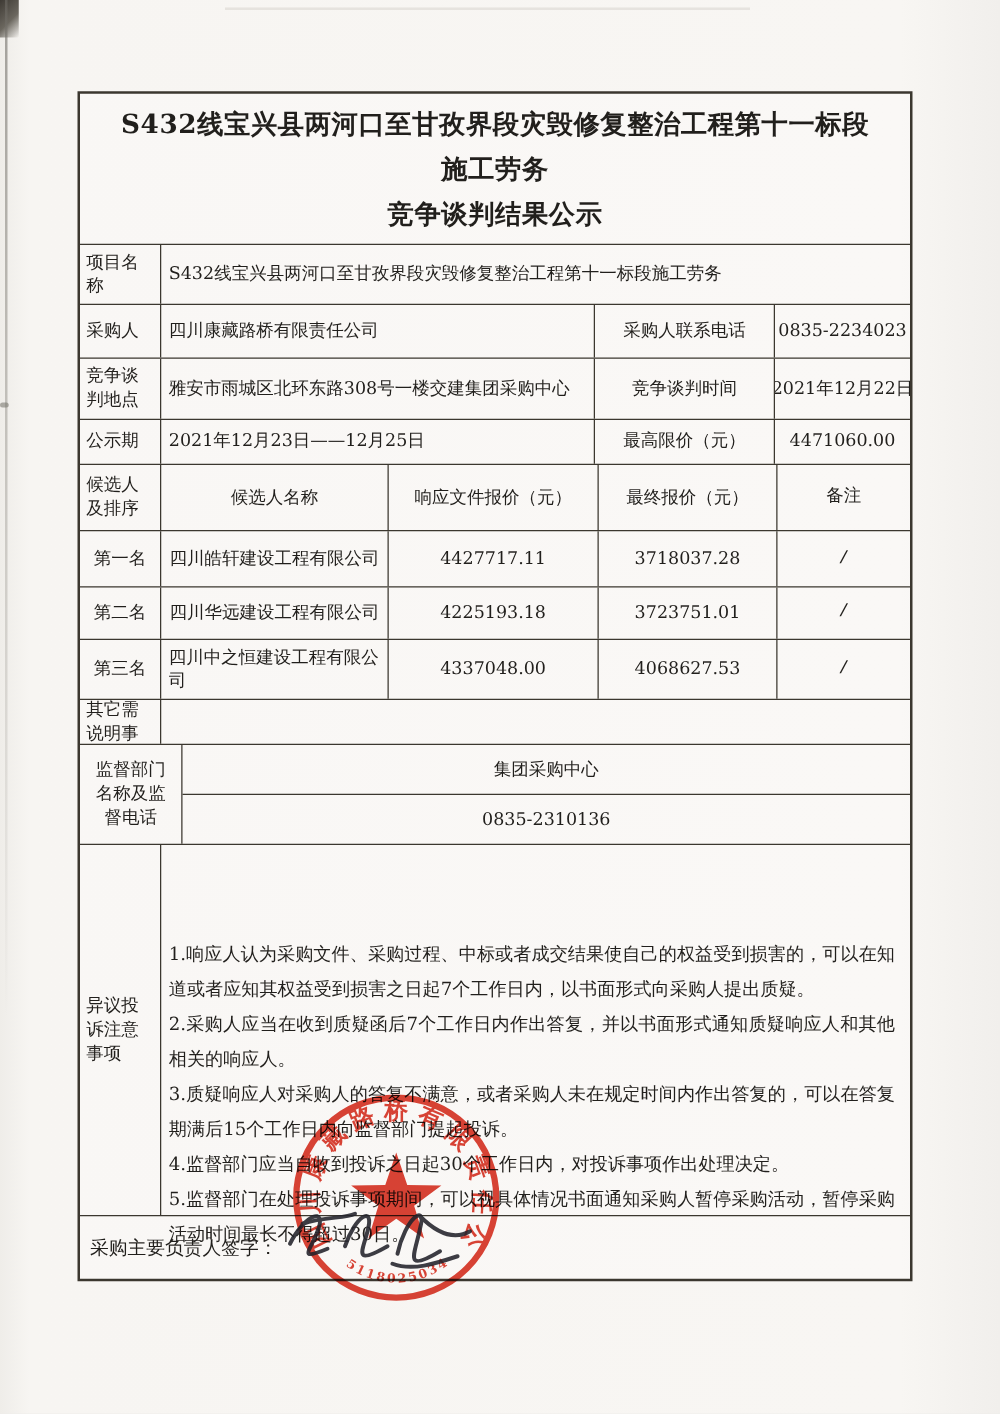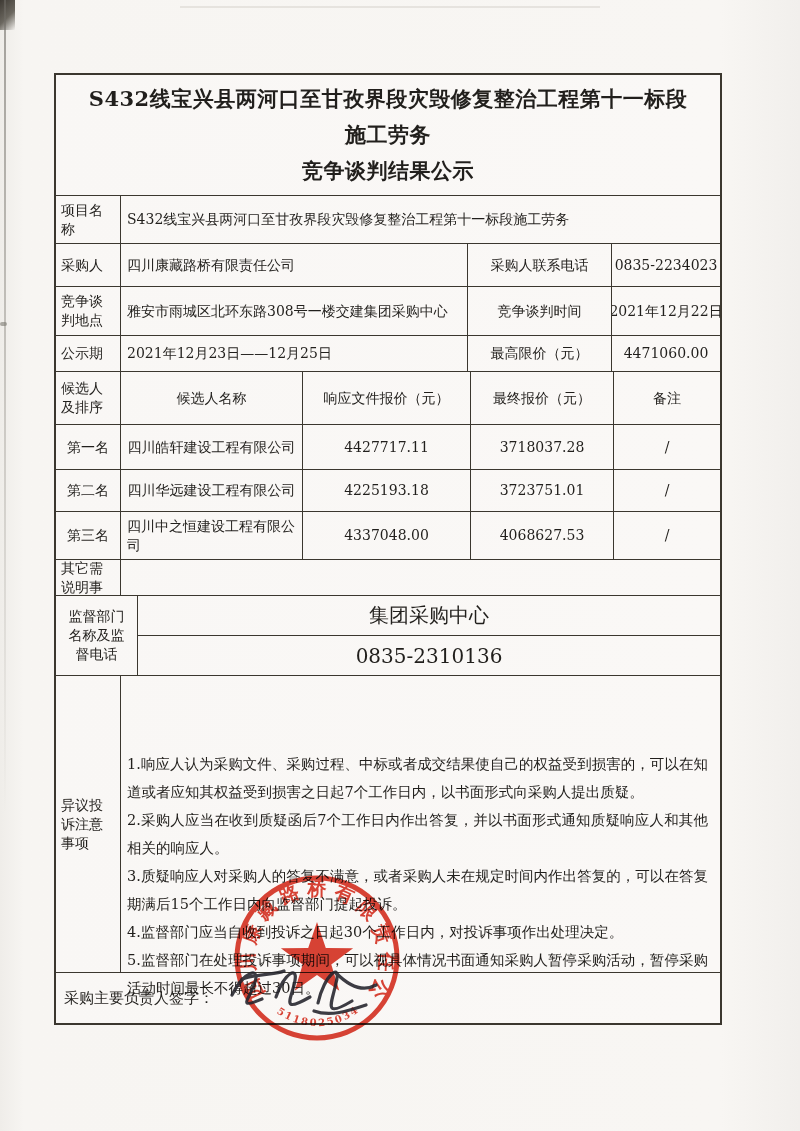--- a/index.html
+++ b/index.html
@@ -13,44 +13,44 @@
     linear-gradient(90deg,#efede9 0%, #f7f5f2 3%, #f8f6f3 90%, #f1efec 100%);
     overflow:hidden;color:var(--ink);}
   
   .corner-mark{position:absolute;left:0;top:0;width:15px;height:30px;
     background:linear-gradient(135deg,#3e3a34 0%,#6b675f 55%,rgba(120,116,108,0) 100%);}
   .left-line{position:absolute;left:4px;top:0;width:2px;height:72%;
     background:linear-gradient(#6d6a64 0%,#8f8c85 25%,#b7b4ae 55%,rgba(190,187,180,0) 100%);opacity:.6;}
   .left-dash{position:absolute;left:0;top:322px;width:7px;height:4px;background:#7c7971;opacity:.6;border-radius:2px;}
   .top-shadow{position:absolute;left:180px;top:6px;width:420px;height:2px;background:#dedbd5;opacity:.7;}
 
-  .doc-table{position:absolute;left:54px;top:73px;width:668px;border:2px solid var(--line);
+  .doc-table{position:absolute;left:62px;top:73px;width:668px;border:2px solid var(--line);
     background:rgba(255,255,255,0.25);box-sizing:border-box;}
   .t-row{display:flex;border-bottom:1.5px solid var(--line);box-sizing:border-box;align-items:stretch;}
   .t-row:last-child{border-bottom:none;}
   .cell{box-sizing:border-box;display:flex;align-items:center;font-size:14px;line-height:19px;
     border-right:1.5px solid var(--line);overflow:hidden;}
   .cell:last-child{border-right:none;}
   .lbl{width:65px;padding:2px 12px 2px 5px;}
   .lbl-c{width:82px;padding:2px 8px;justify-content:center;text-align:center;}
   .val{width:347px;padding:2px 6px;}
   .lbl2{width:144px;justify-content:center;text-align:center;padding:2px 4px;}
   .val2{flex:1;justify-content:center;text-align:center;white-space:nowrap;font-size:14px;padding:2px 2px;}
   
   .k-rank{width:65px;justify-content:center;text-align:center;padding:2px 8px;}
   .k-name{width:182px;justify-content:center;padding:2px 6px;}
   .k-doc{width:168px;justify-content:center;text-align:center;}
   .k-final{width:143px;justify-content:center;text-align:center;}
-  .k-note{flex:1;justify-content:center;text-align:center;}
+  .k-note{flex:1;justify-content:center;text-align:center;font-family:Liberation Mono, monospace;}
 
   .title-row{height:120px;display:flex;align-items:center;justify-content:center;border-bottom:1.5px solid var(--line);}
   .title-block{text-align:center;font-weight:bold;font-size:21px;line-height:36px;letter-spacing:.5px;padding:0 26px;}
 
   .sup-right{flex:1;display:flex;flex-direction:column;}
-  .sup-sub{flex:1;display:flex;align-items:center;justify-content:center;font-size:20px;box-sizing:border-box;}
+  .sup-sub{flex:1;display:flex;align-items:center;justify-content:center;font-size:14px;box-sizing:border-box;}
   .sup-sub:first-child{border-bottom:1.5px solid var(--line);}
 
   .obj-cell{flex:1;display:block;padding:74px 12px 0 6px;font-size:14.5px;line-height:28px;
     border-right:none;align-items:flex-start;}
   .obj-line{text-align:justify;}
 
   .sign-row{height:50px;}
   .sign-cell{flex:1;padding:2px 8px;font-size:15px;border-right:none;}
 
   .stamp-svg{position:absolute;left:231px;top:868px;mix-blend-mode:multiply;opacity:.92;}

